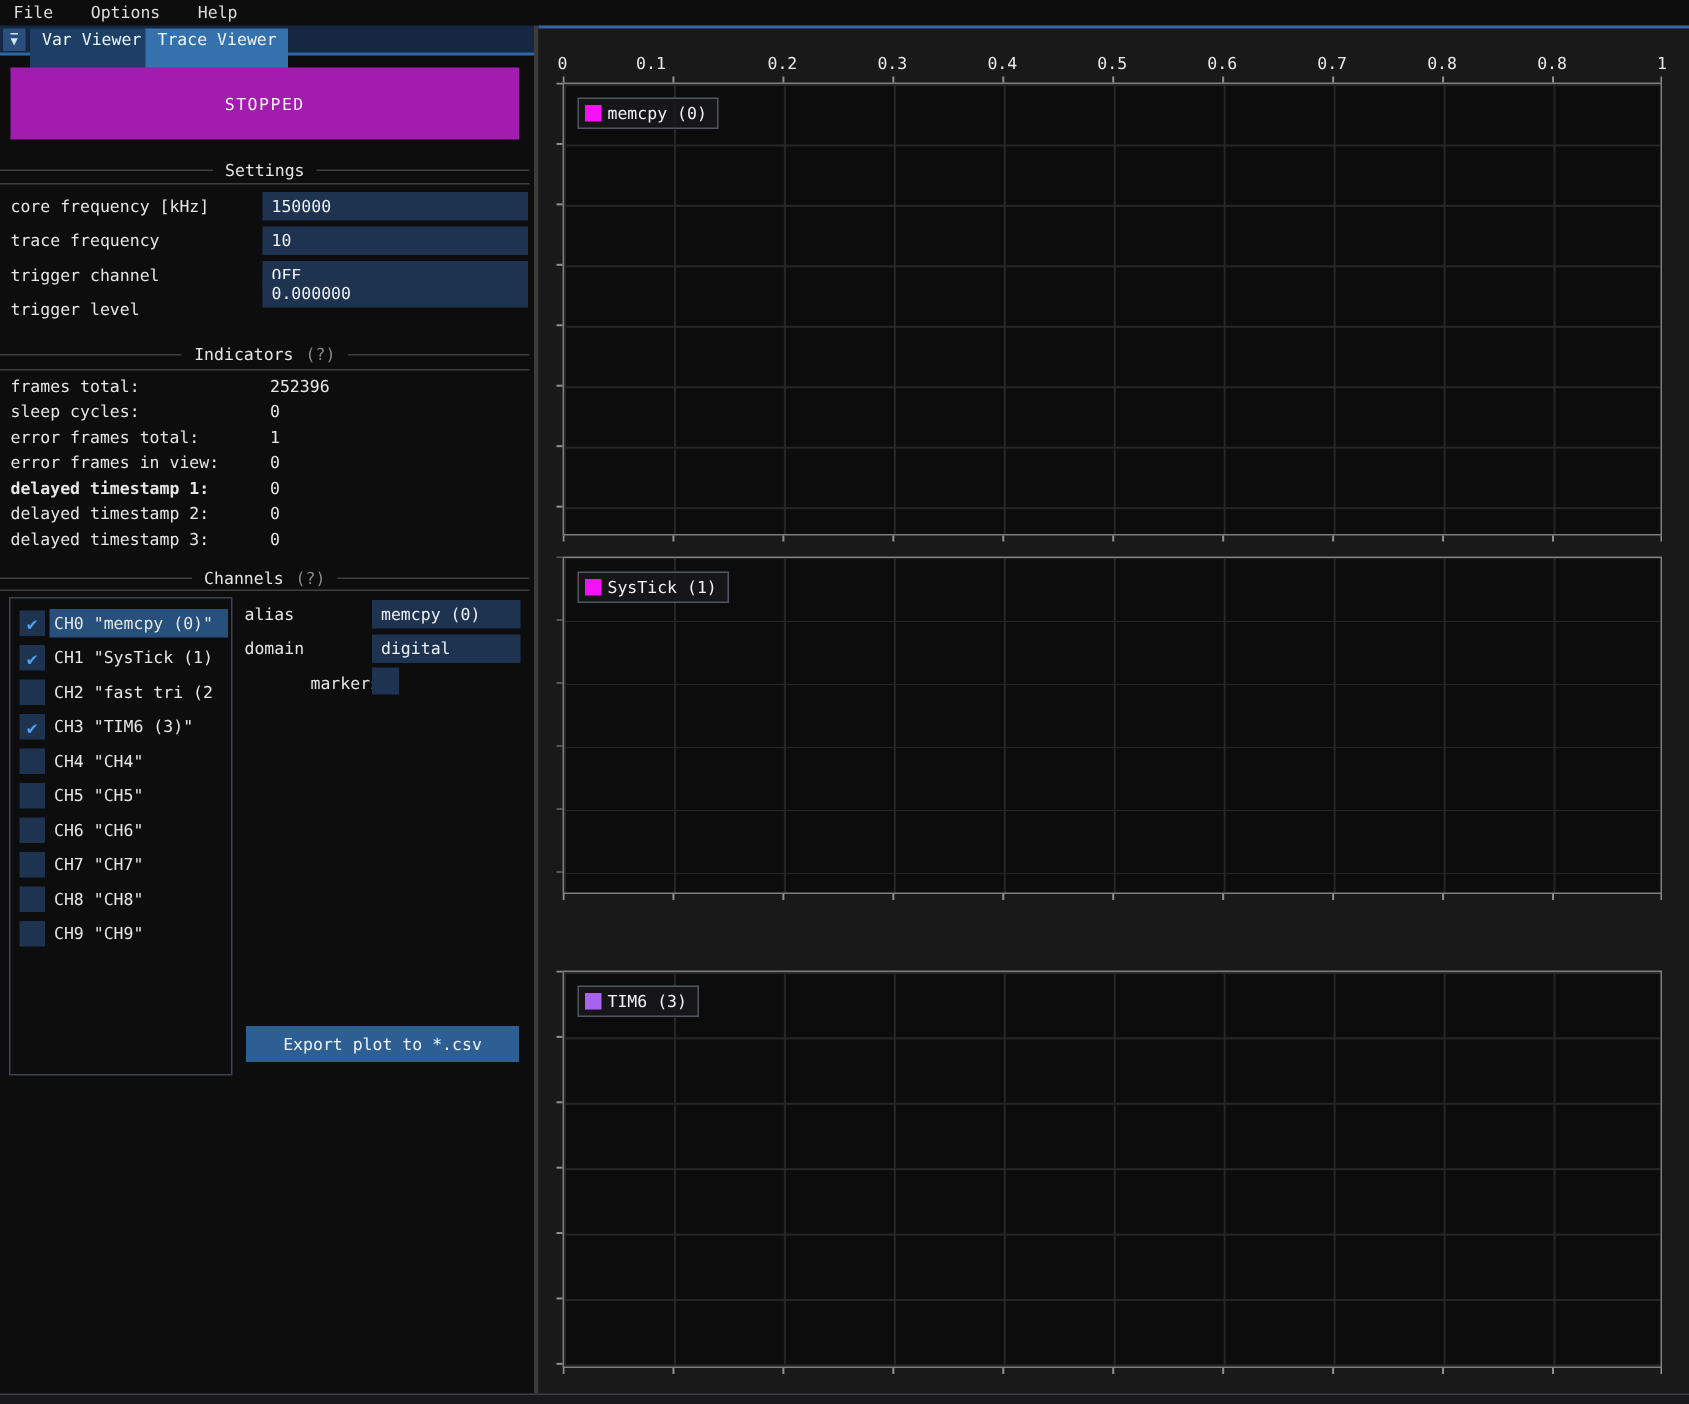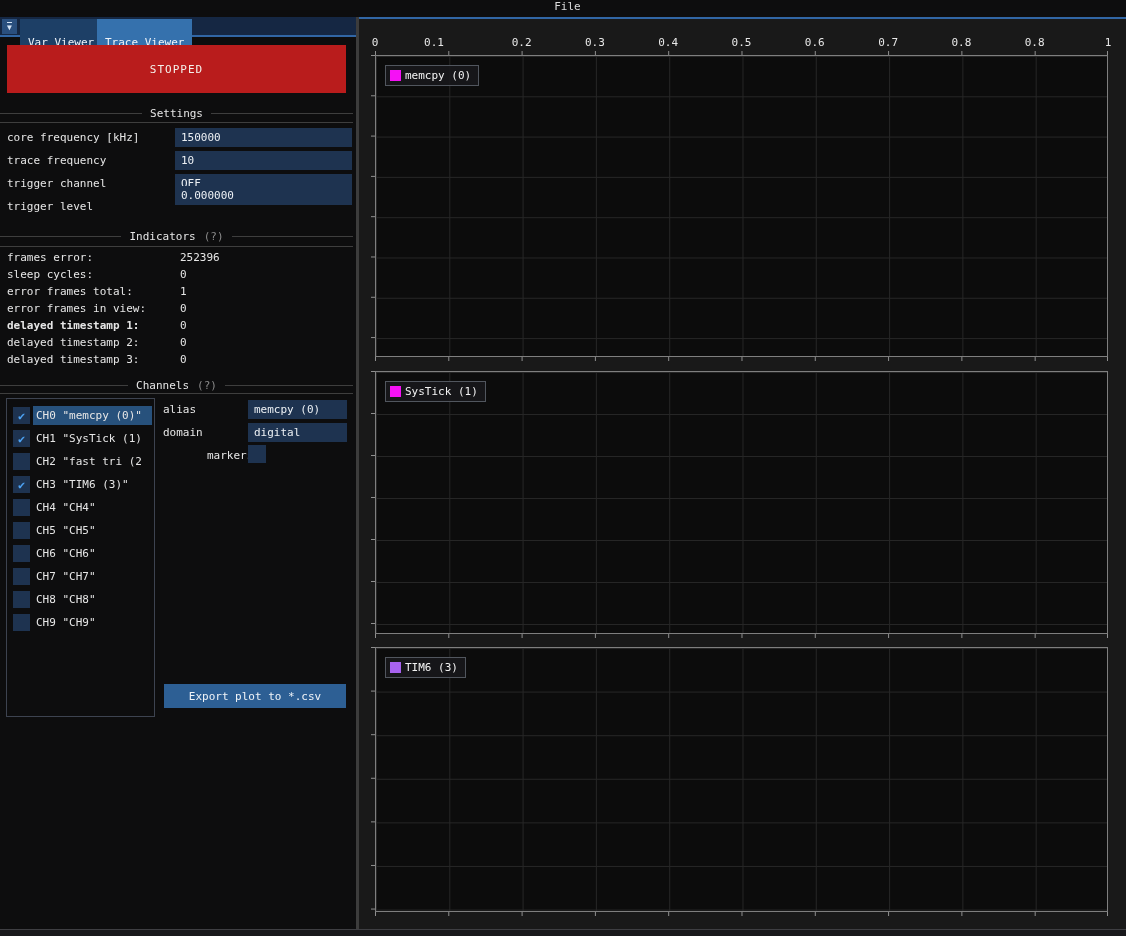--- a/index.html
+++ b/index.html
@@ -5,34 +5,34 @@
   * { margin:0; padding:0; box-sizing:border-box; }
   html,body { width:1126px; height:936px; }
   body {
     position:relative; overflow:hidden;
     background:#0d0d0e;
     font-family:"DejaVu Sans Mono", monospace;
     font-size:11px; color:#e6e6e6;
   }
   
   .menu-bar { position:absolute; left:0; top:0; width:1126px; height:17px;
-    background:#0d0d0e; display:flex; align-items:center; padding-left:9px; gap:25px;flex-direction:column; }
+    background:#0d0d0e; display:flex; align-items:center; padding-left:9px; gap:25px; }
   .menu-item { color:#dcdcdc; cursor:default; }
   
   .tab-bar { position:absolute; left:0; top:17px; width:357px; height:20px;
     background:#152743; border-bottom:2px solid #3166a5; }
   .collapse-btn { position:absolute; left:2px; top:2px; width:15px; height:15px;
     background:#2a4f7e; display:flex; align-items:center; justify-content:center; }
   .collapse-btn .arrow { color:#d4e2f4; font-size:8px; line-height:8px; border-top:1px solid #d4e2f4; padding-top:1px; }
-  .tab { position:absolute; top:2px; height:32px; line-height:16px; padding:16px 8px; color:#eef3f9; white-space:nowrap;text-align:center; }
+  .tab { position:absolute; top:2px; height:32px; line-height:16px; padding:0 8px; color:#eef3f9; white-space:nowrap;text-align:center; }
   .tab.inactive { left:20px; background:#1d3f66; }
   .tab.active   { left:97px; background:#3571ad; }
   
   .stopped-btn { position:absolute; left:7px; top:45px; width:339px; height:48px;
-    background:#b91c1c; color:#f5f2ec; display:flex; align-items:center; justify-content:center; letter-spacing:1px; }
+    background:#a21caf; color:#f5f2ec; display:flex; align-items:center; justify-content:center; letter-spacing:1px; }
   .section-header { position:absolute; left:0; width:353px; height:13px;
     display:flex; align-items:center; gap:8px; }
   .section-header .line { flex:1; height:1px; background:#3e3e3e; }
   .section-header .help { color:#8a8a8a; }
   .hdr-settings   { top:107px; }
   .hdr-indicators { top:230px; }
   .hdr-channels   { top:379px; }
   .section-sep { position:absolute; left:0; width:353px; height:1px; background:#3e3e3e; }
   .sep-settings   { top:122px; }
   .sep-indicators { top:246px; }
@@ -65,21 +65,21 @@
     background:#191919; border-top:2px solid #3166a5; }
   .axis-labels { position:absolute; left:16px; top:17px; width:733px; height:13px; }
   .axis-labels span { position:absolute; transform:translateX(-50%); color:#e8e8e8; white-space:nowrap; }
   .plot { position:absolute; left:16px; width:733px; background:#0c0c0c;
     border:1px solid #7f7f7f;
     background-image:
       linear-gradient(to right,#262626 1px,transparent 1px),
       linear-gradient(to bottom,#262626 1px,transparent 1px);
     background-size:73.3px 100%, 100% var(--hgrid); }
   .plot-1 { top:36px;  height:302px; --hgrid:40.3px; }
-  .plot-2 { top:352px; height:263px; --hgrid:42px; }
+  .plot-2 { top:352px; height:225px; --hgrid:42px; }
   .plot-3 { top:628px; height:265px; --hgrid:43.6px; }
   .plot::before { content:""; position:absolute; left:-1px; right:-1px; bottom:-5px; height:4px;
     background-image:linear-gradient(to right,#8f8f8f 1px,transparent 1px);
     background-size:73.3px 100%; border-right:1px solid #8f8f8f; }
   .plot::after { content:""; position:absolute; left:-5px; top:-1px; bottom:-1px; width:4px;
     background-image:linear-gradient(to bottom,#8f8f8f 1px,transparent 1px);
     background-size:100% var(--hgrid); }
   .xticks-top { position:absolute; left:-1px; right:-1px; top:-5px; height:4px;
     background-image:linear-gradient(to right,#8f8f8f 1px,transparent 1px);
     background-size:73.3px 100%; border-right:1px solid #8f8f8f; }
@@ -128,21 +128,21 @@
 <div class="input-field" style="top:186px;">0.000000</div>
 
 <div class="section-header hdr-indicators">
   <span class="line"></span>
     <span>Indicators</span>
     <span class="help">(?)</span>
     <span class="line"></span>
 </div>
 <div class="section-sep sep-indicators"></div>
 
-<div class="ind-label" style="top:251px;">frames error:</div>
+<div class="ind-label" style="top:251px;">frames total:</div>
 <div class="ind-value" style="top:251px;">252396</div>
 <div class="ind-label" style="top:268px;">sleep cycles:</div>
 <div class="ind-value" style="top:268px;">0</div>
 <div class="ind-label" style="top:285px;">error frames total:</div>
 <div class="ind-value" style="top:285px;">1</div>
 <div class="ind-label" style="top:302px;">error frames in view:</div>
 <div class="ind-value" style="top:302px;">0</div>
 <div class="ind-label" style="top:319px;font-weight:bold;">delayed timestamp 1:</div>
 <div class="ind-value" style="top:319px;">0</div>
 <div class="ind-label" style="top:336px;">delayed timestamp 2:</div>

